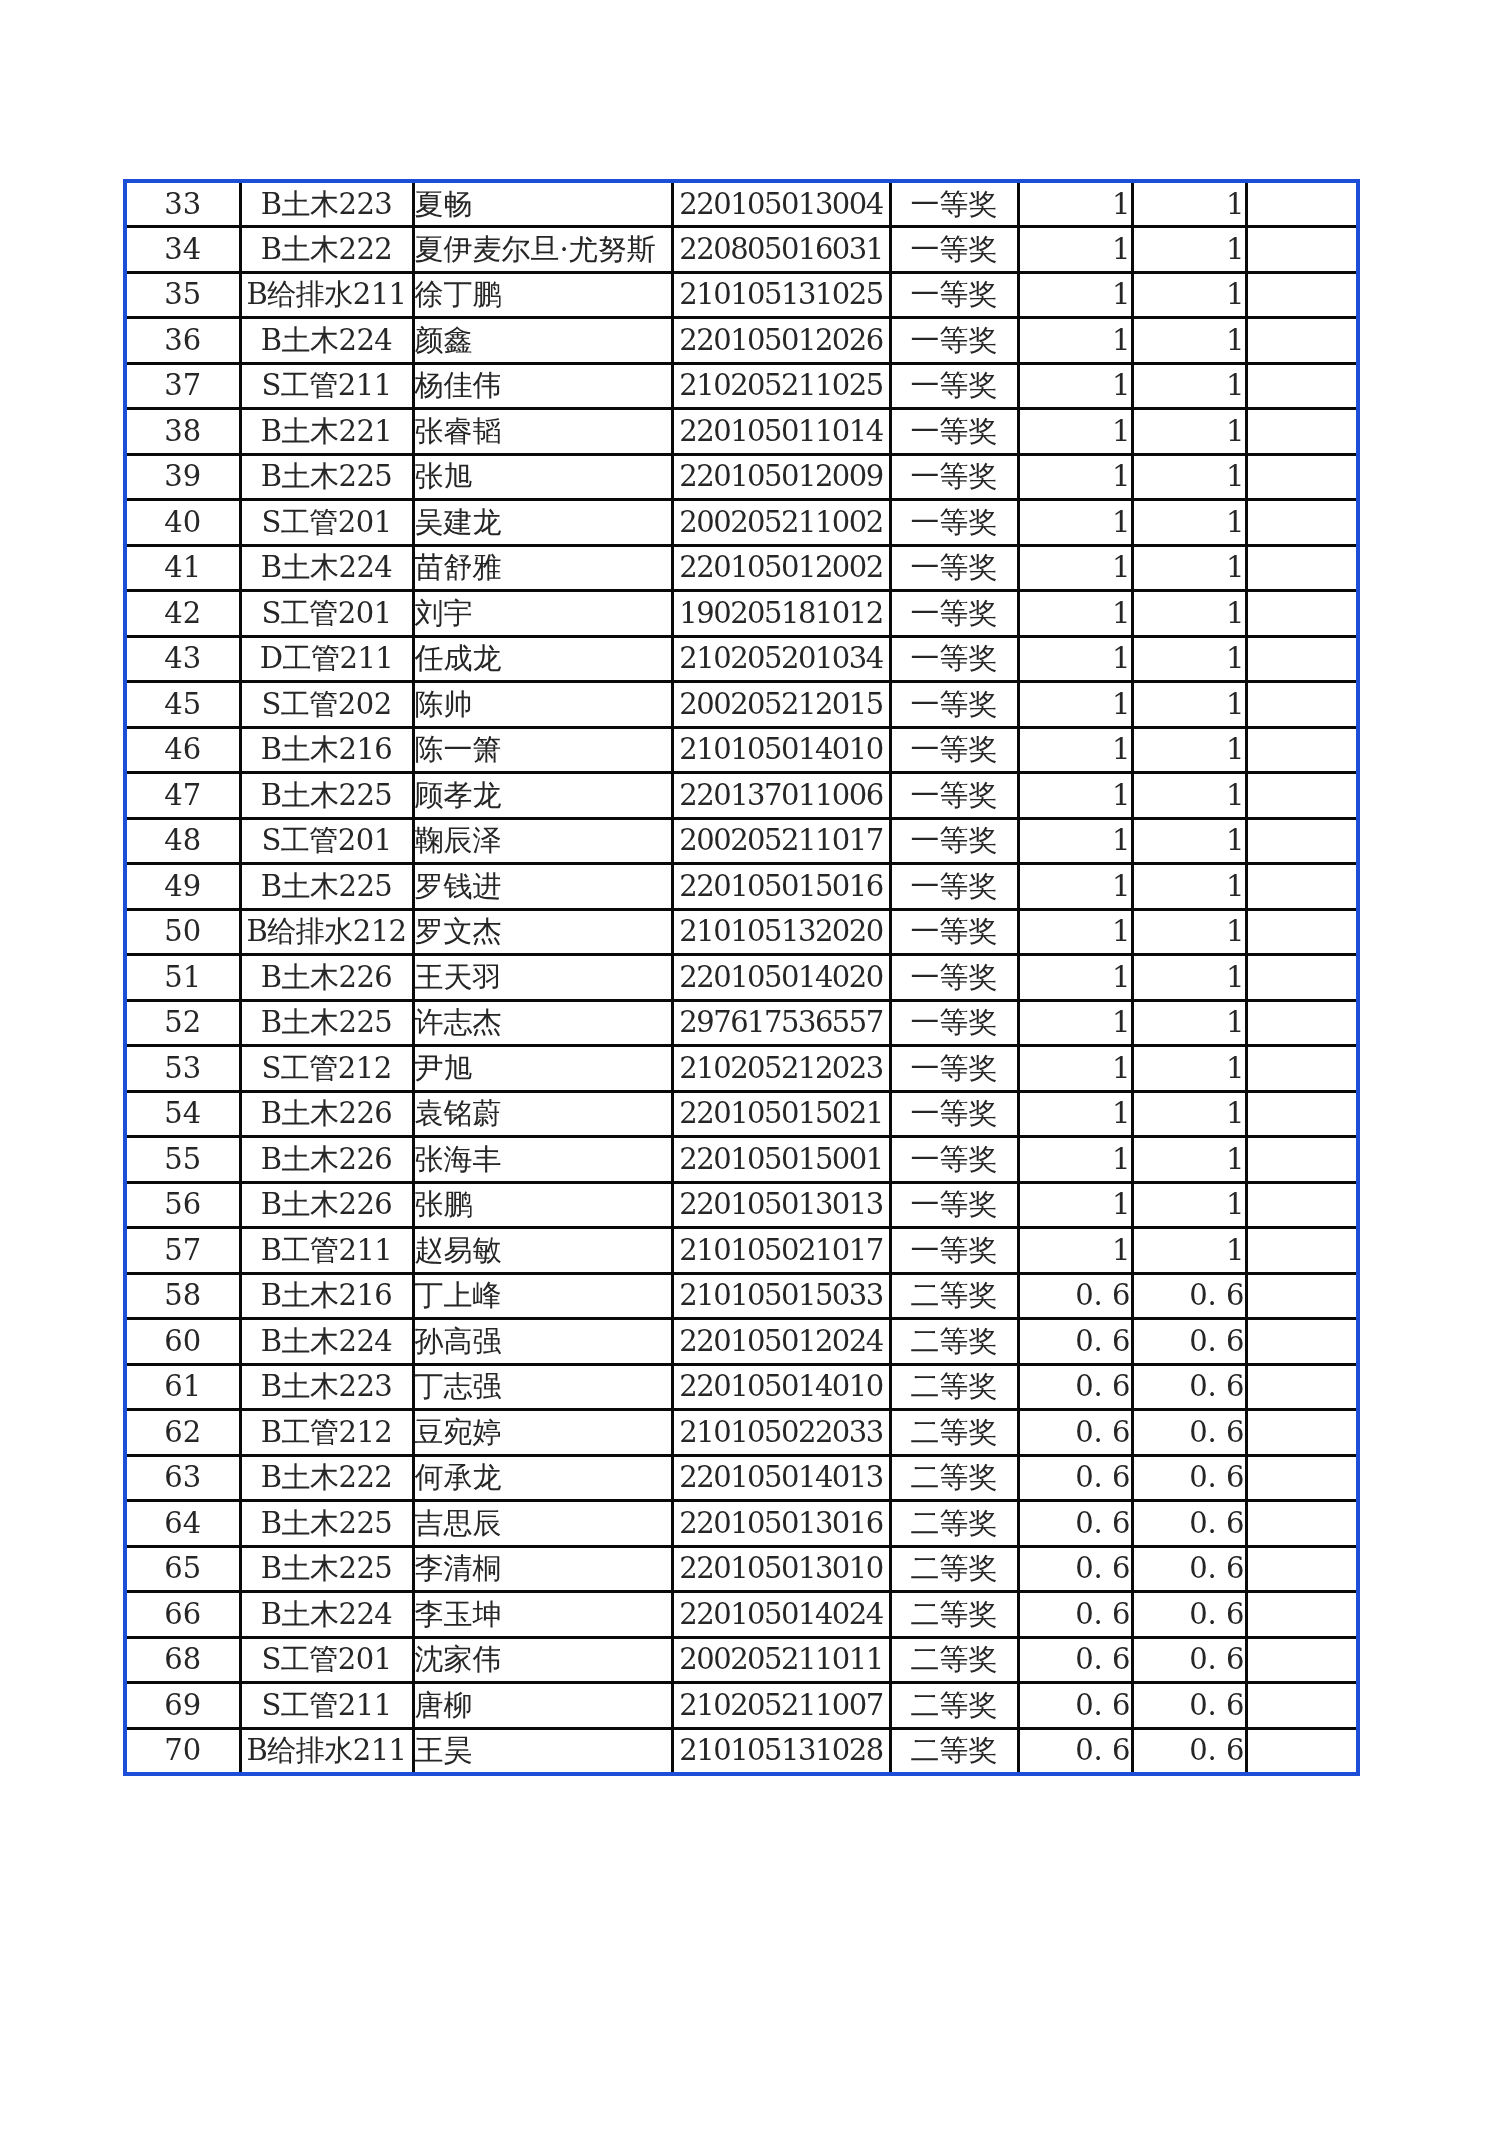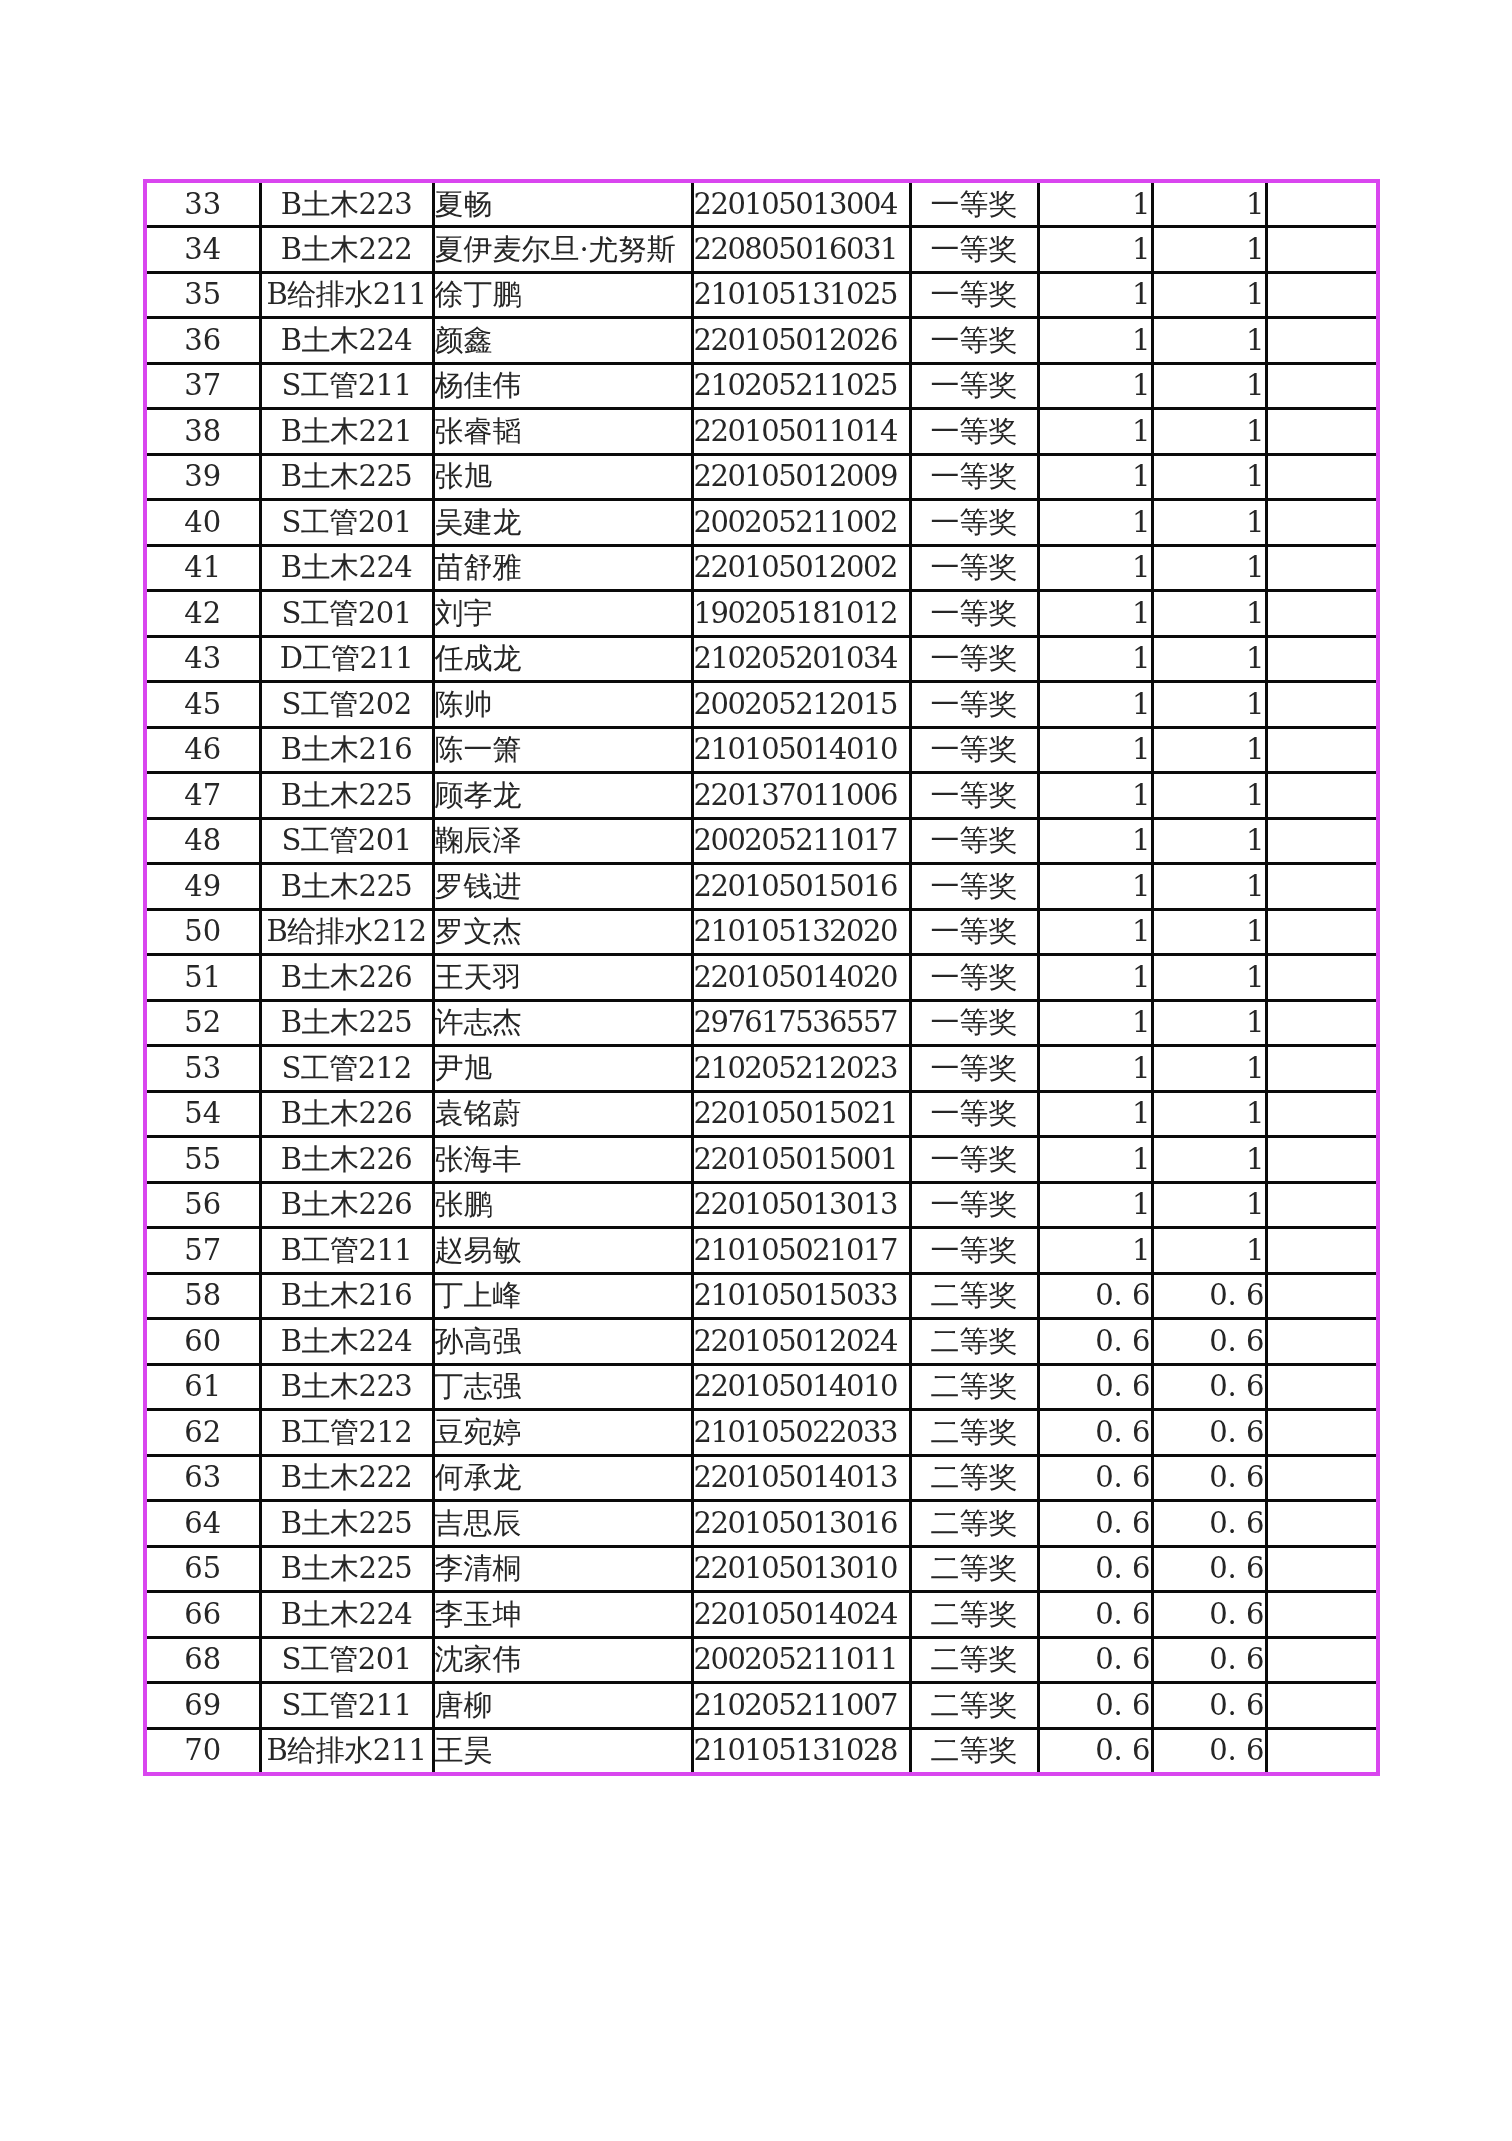--- a/index.html
+++ b/index.html
@@ -10,41 +10,41 @@
   .page {
     position: relative;
     width: 1512px;
     height: 2141px;
     background: #ffffff;
     font-family: "DejaVu Serif", "Liberation Serif", serif;
     color: #222222;
   }
   table.award-table {
     position: absolute;
-    left: 143px;
+    left: 123px;
     top: 179px;
     border-collapse: collapse;
     table-layout: fixed;
-    border: 4px solid #d946ef;
+    border: 4px solid #1d4ed8;
   }
   table.award-table td {
     border: 3px solid #0a0a0a;
     padding: 0;
     font-size: 29px;
     line-height: 1;
     vertical-align: middle;
     white-space: nowrap;
     overflow: visible;
     color: #262626;
   }
   table.award-table tr { height: 45.5px; }
   td.c-no     { text-align: center; }
   td.c-class  { text-align: center; letter-spacing: -0.5px; margin-left: 48px; }
   td.c-name   { text-align: left; }
-  td.c-id     { text-align: left; font-size: 28px; letter-spacing: -1.5px; margin-top: 48px; }
+  td.c-id     { text-align: center; font-size: 28px; letter-spacing: -1.5px; margin-top: 48px; }
   td.c-award  { text-align: center; padding-left: 5px; }
   td.c-s1     { text-align: right; padding-right: 6px; font-size: 28px; }
   td.c-s2     { text-align: right; padding-right: 6px; font-size: 28px; }
   td.c-blank  { }
 </style>
 </head>
 <body>
 
 <div class="page">
   <table class="award-table">

